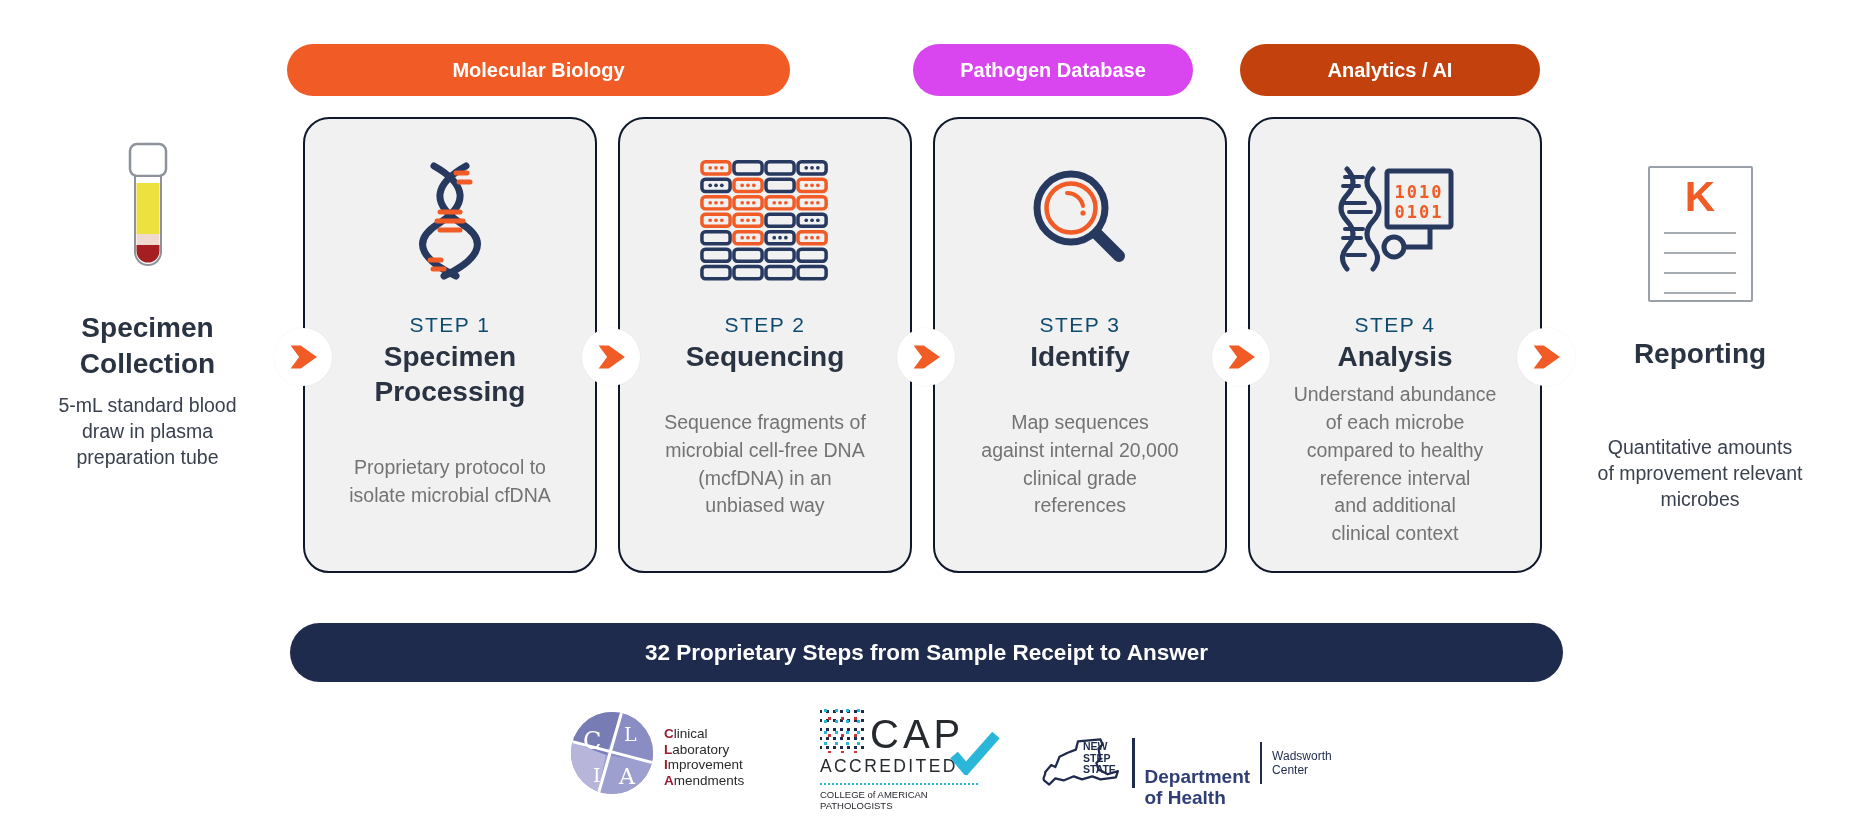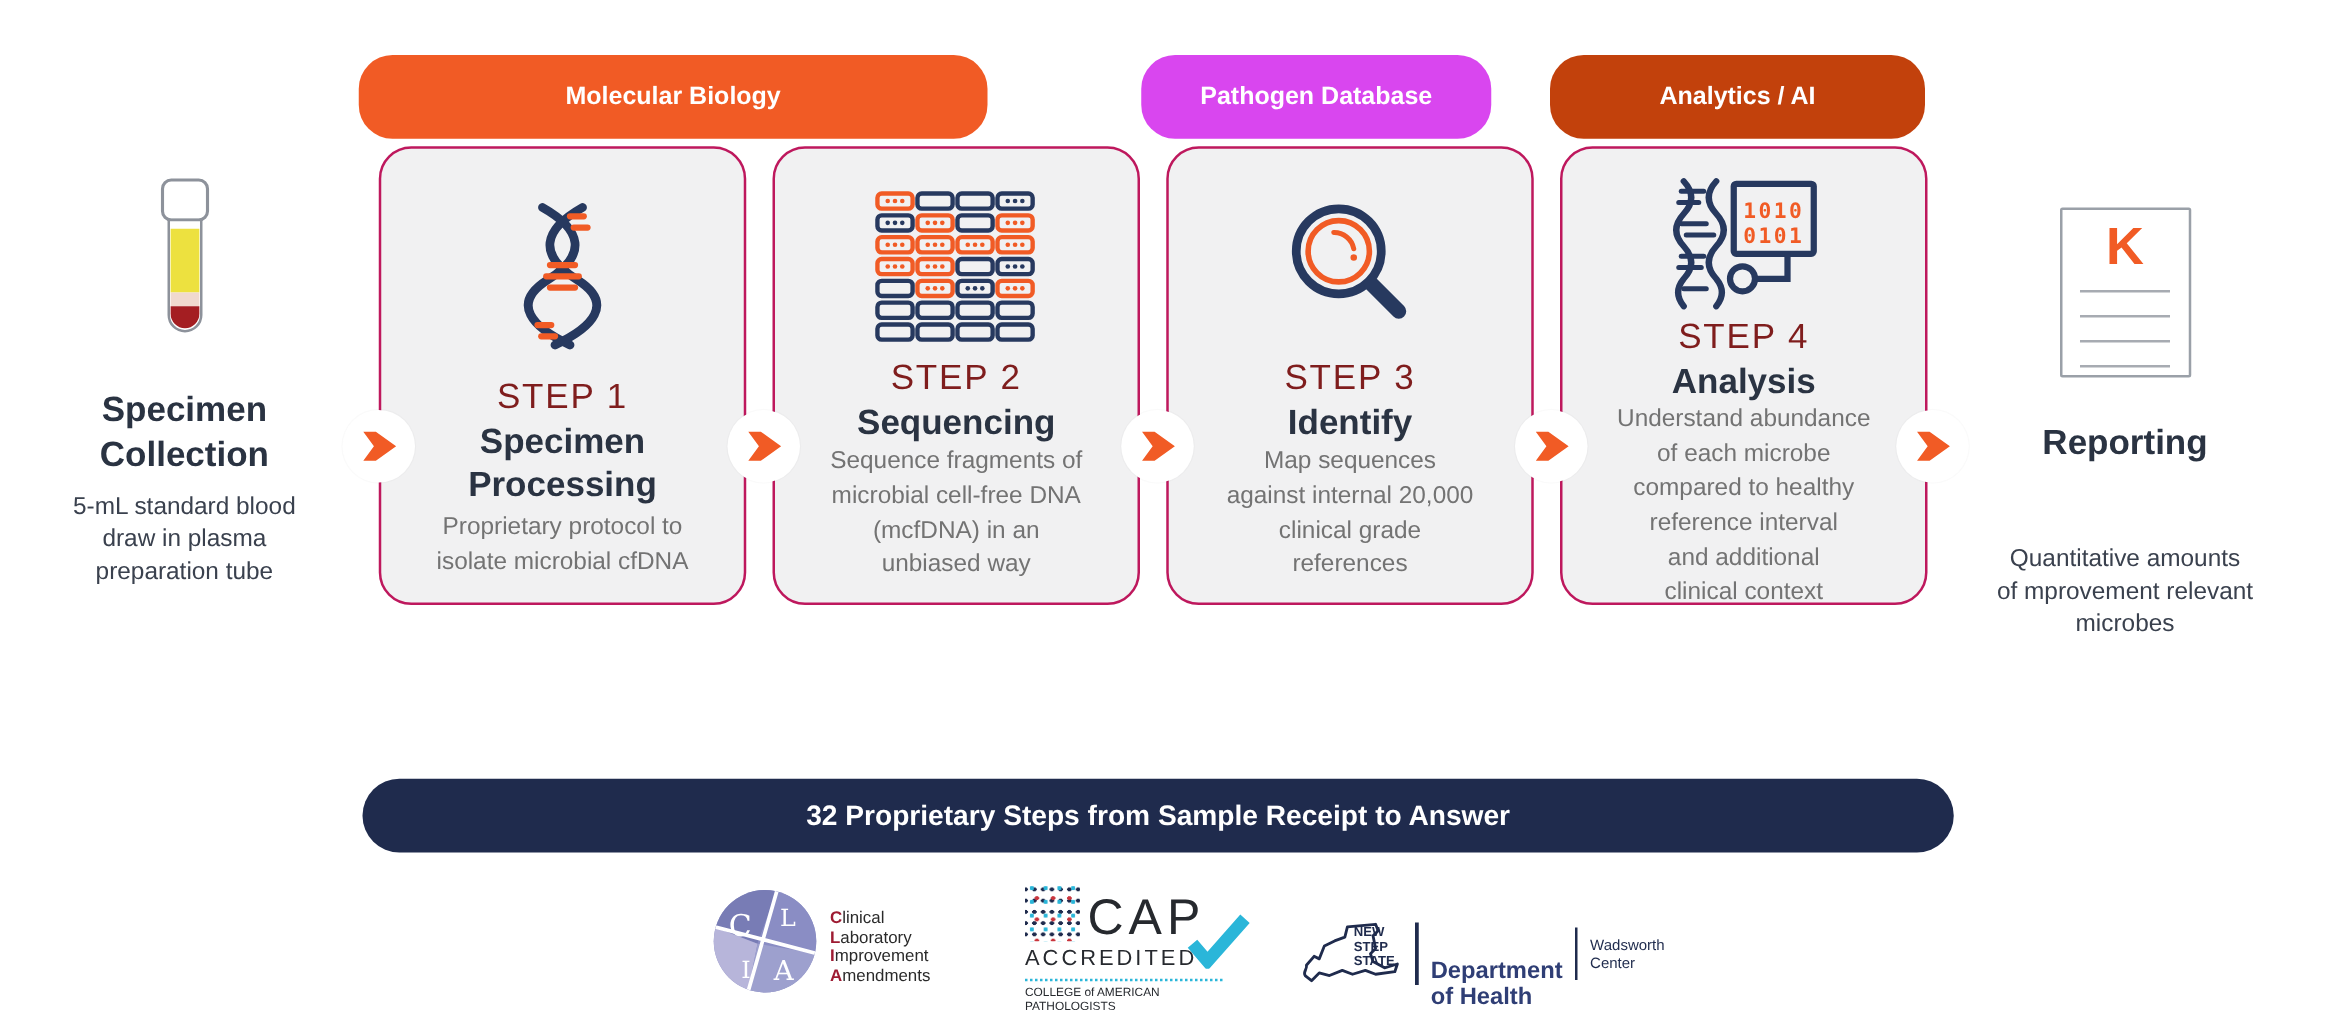--- a/index.html
+++ b/index.html
@@ -1,40 +1,40 @@
 <!DOCTYPE html>
 <html><head>
 <meta charset="utf-8">
 <style>
   html,body{margin:0;padding:0;background:#fff;}
   .canvas{position:relative;width:1871px;height:817px;background:#fff;overflow:hidden;
           font-family:"Liberation Sans",sans-serif;color:#2A3342;}
   .pre{white-space:pre-line;}
 
   
-  .pill{position:absolute;top:44px;height:67px;border-radius:27px;display:flex;
+  .pill{position:absolute;top:44px;height:52px;border-radius:27px;display:flex;
         align-items:center;justify-content:center;color:#fff;font-weight:bold;font-size:20px;}
   #pill-mb{left:287px;width:503px;background:#F15B25;}
   #pill-pd{left:913px;width:280px;background:#d946ef;}
   #pill-ai{left:1240px;width:300px;background:#c2410c;}
 
   
   .side-col{position:absolute;text-align:center;}
   #specimen-col{left:25px;top:142px;width:245px;}
   #reporting-col{left:1580px;top:166px;width:240px;}
   .side-title{margin-top:26px;font-size:28px;font-weight:bold;color:#2A3342;line-height:1.28;}
   .side-desc{margin-top:10px;font-size:19.5px;color:#3A414E;line-height:1.35;}
   .icon-center{display:block;margin:0 auto;}
 
   
-  .card{position:absolute;top:117px;width:294px;height:367px;background:#F1F1F2;
-        border:2px solid #be185d;border-radius:26px;box-sizing:border-box;
+  .card{position:absolute;top:117px;width:294px;height:456px;background:#F1F1F2;
+        border:2px solid #0f172a;border-radius:26px;box-sizing:border-box;
         display:flex;flex-direction:column;align-items:center;}
   .card-icon{height:160px;margin-top:22px;display:flex;align-items:center;justify-content:center;}
-  .step-label{font-size:28px;color:#7f1d1d;letter-spacing:1.5px;}
+  .step-label{margin-top:12px;font-size:21px;color:#0c4a6e;letter-spacing:1.5px;}
   .step-title{margin-top:2px;font-size:28px;font-weight:bold;color:#2A3342;line-height:1.25;text-align:center;}
   .step-desc-wrap{flex:1;display:flex;align-items:center;justify-content:center;padding-bottom:16px;}
   .step-desc{font-size:19.5px;color:#737373;line-height:1.42;text-align:center;}
 
   
   .arrow-circle{position:absolute;top:328px;width:58px;height:58px;border-radius:50%;background:#fff;
                 display:flex;align-items:center;justify-content:center;z-index:6;
                 box-shadow:0 0 0 1px rgba(0,0,0,0.02);}
 
   

